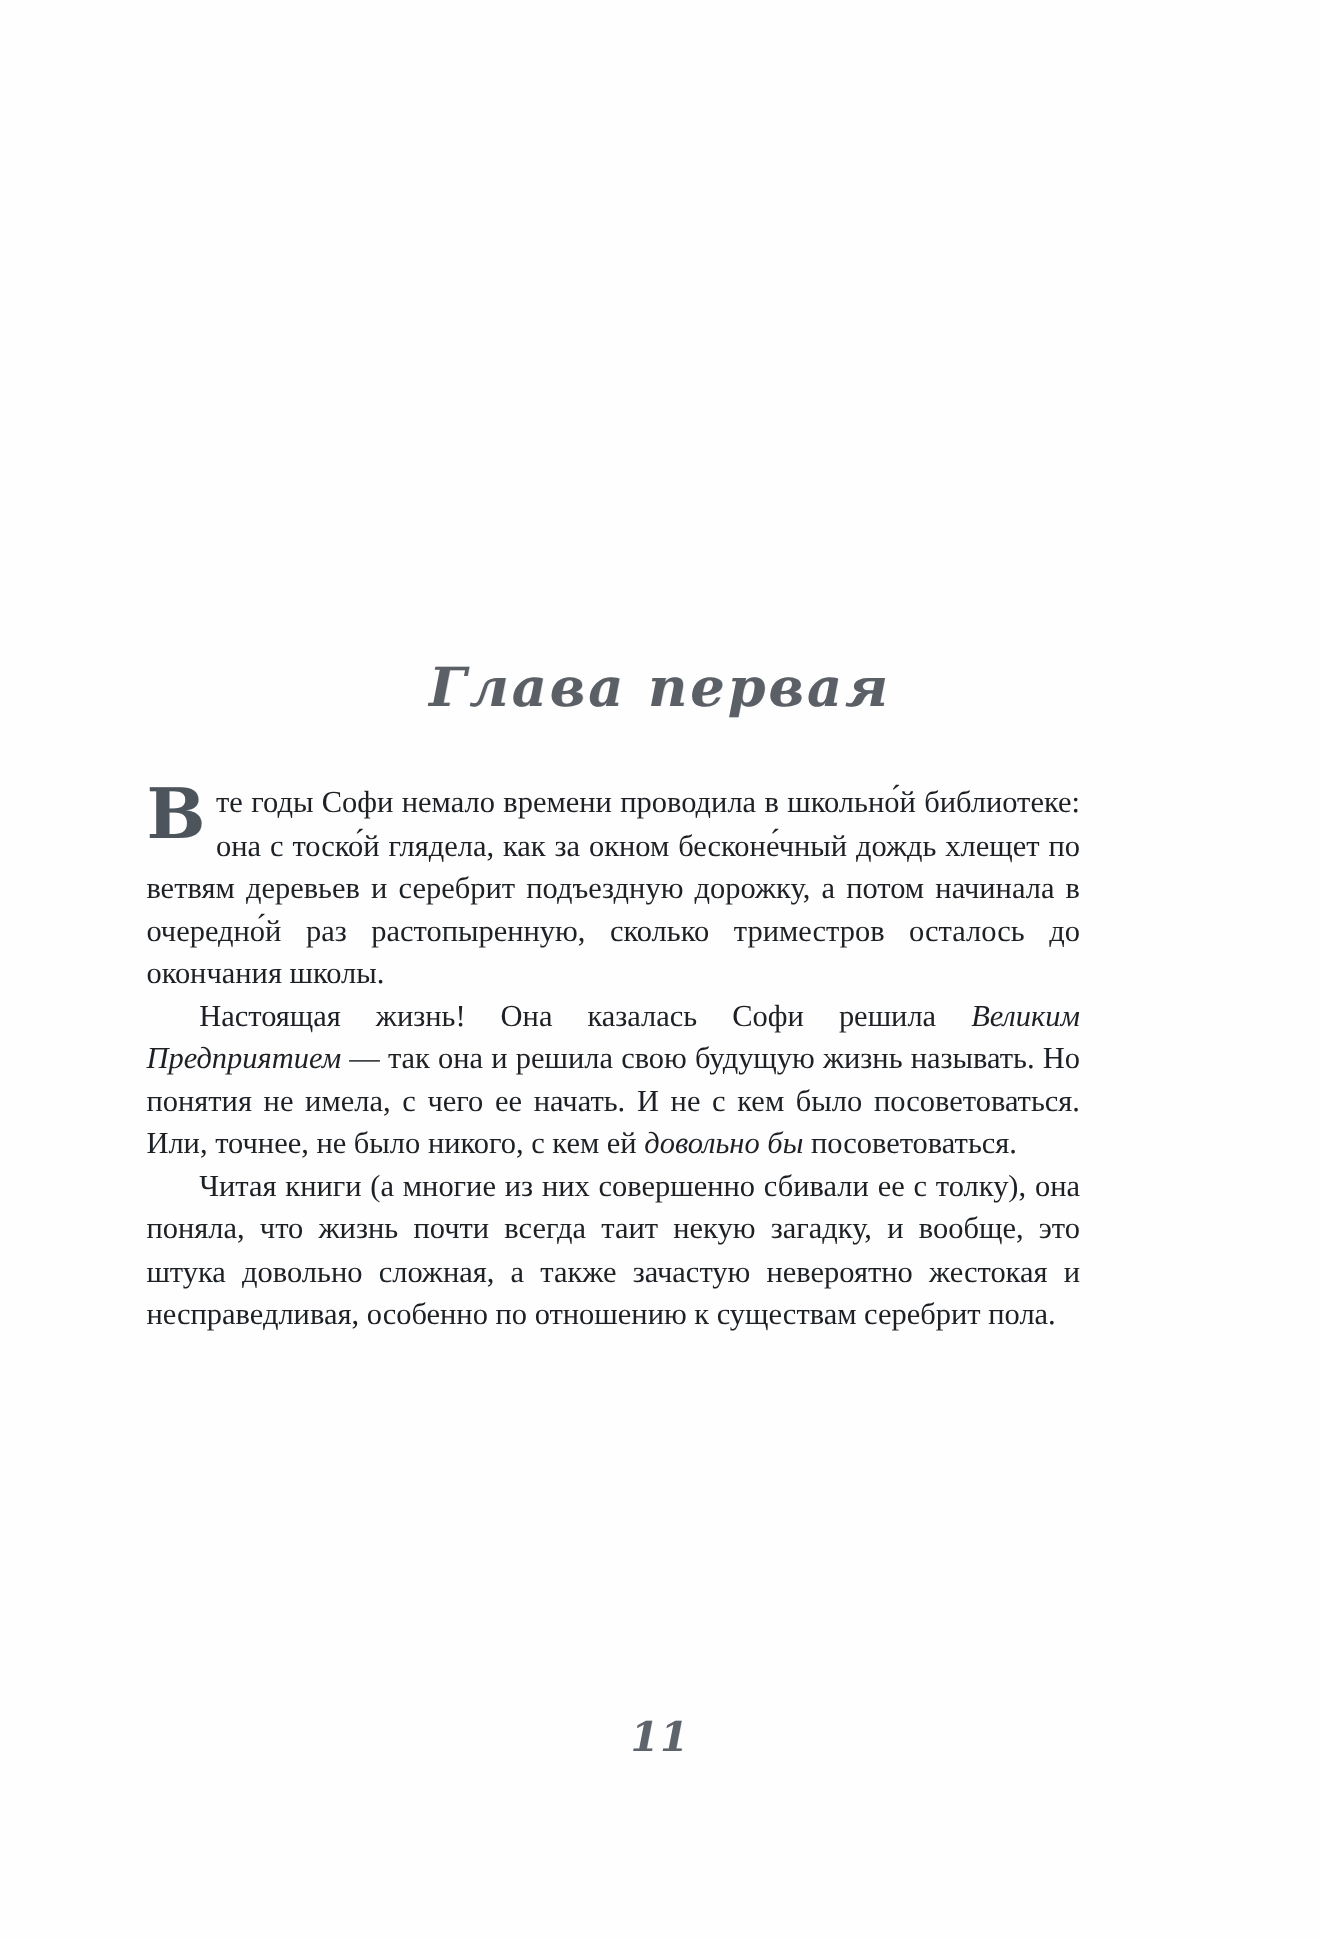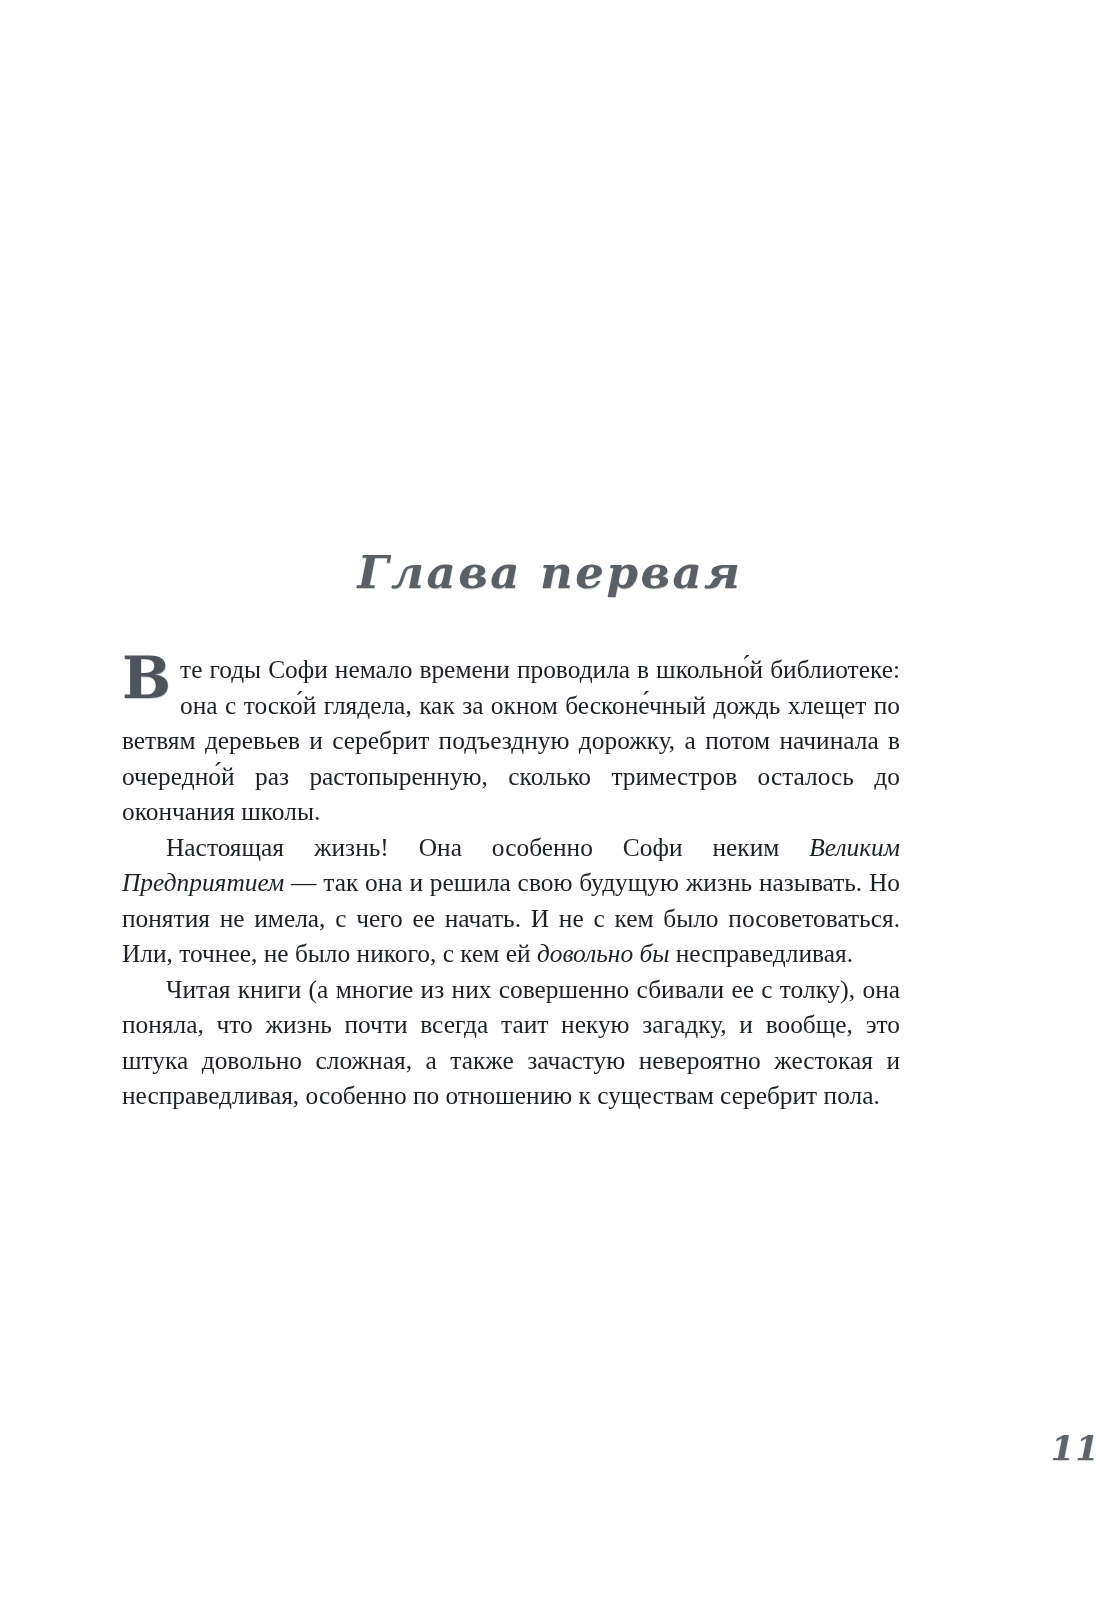--- a/index.html
+++ b/index.html
@@ -78,21 +78,21 @@
   .ital {
     font-style: italic;
   }
 
   
   .folio {
     position: absolute;
     left: 0;
     right: 0;
     top: 1428px;
-    text-align: right;
+    text-align: center;
     font-family: "DejaVu Serif", "Liberation Serif", serif;
     font-size: 34px;
     font-weight: 700;
     font-style: italic;
     letter-spacing: 1px;
     color: #5e646c;
     text-shadow: 0.5px 0.5px 0 rgba(125,133,143,0.35);
   }
 </style>
 </head>
@@ -102,21 +102,21 @@
 
   <h1 class="chapter-title">Глава первая</h1>
 
   <div class="text-block">
     <p class="para first">
       <span class="dropcap">В</span><span> те годы Софи немало времени проводила в школьно́й библиотеке: она с тоско́й глядела, как за окном бесконе́чный дождь хлещет по ветвям деревьев и серебрит подъездную дорожку, а потом начинала в очередно́й раз растопыренную, сколько триместров осталось до окончания школы.</span>
     </p>
 
 
     <p class="para">
-      <span>Настоящая жизнь! Она особенно Софи неким </span><span class="ital">Великим Предприятием</span><span> — так она и решила свою будущую жизнь называть. Но понятия не имела, с чего ее начать. И не с кем было посоветоваться. Или, точнее, не было никого, с кем ей </span><span class="ital">довольно бы</span><span> несправедливая.</span>
+      <span>Настоящая жизнь! Она казалась Софи решила </span><span class="ital">Великим Предприятием</span><span> — так она и решила свою будущую жизнь называть. Но понятия не имела, с чего ее начать. И не с кем было посоветоваться. Или, точнее, не было никого, с кем ей </span><span class="ital">довольно бы</span><span> посоветоваться.</span>
     </p>
 
     <p class="para">
       <span>Читая книги (а многие из них совершенно сбивали ее с толку), она поняла, что жизнь почти всегда таит некую загадку, и вообще, это штука довольно сложная, а также зачастую невероятно жестокая и несправедливая, особенно по отношению к существам серебрит пола.</span>
     </p>
   </div>
 
   <div class="folio">11</div>
 
 </div>

